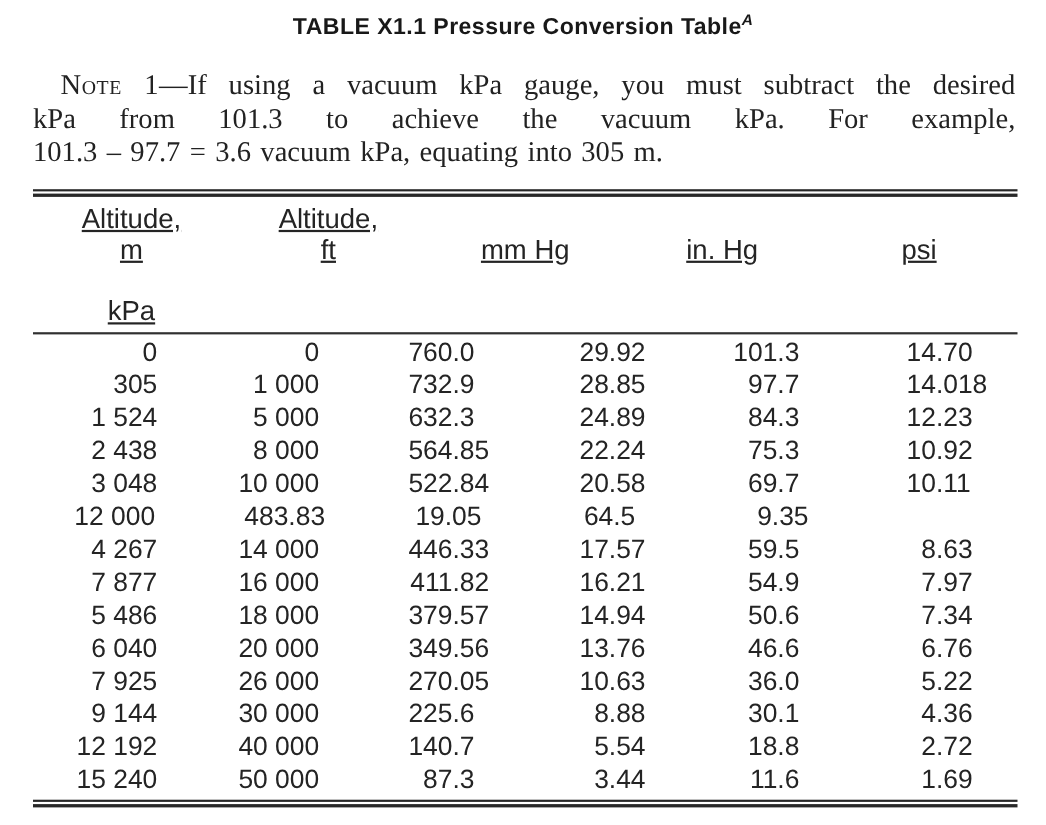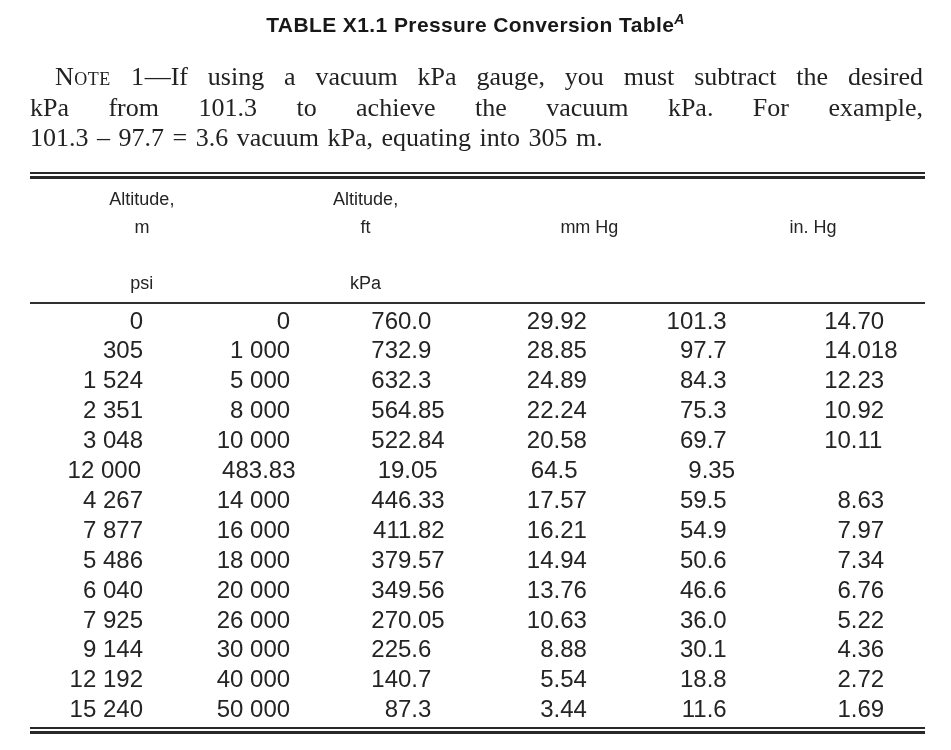--- a/index.html
+++ b/index.html
@@ -45,25 +45,26 @@
   .tbl { margin-left: 30px; width: 895px; margin-top: 18px; }
   .rule-double {
     border-top: 2px solid #282828;
     border-bottom: 3px solid #282828;
     height: 2px;
     background: #ffffff;
   }
   .rule-thin { border-top: 2px solid #303030; height: 0; }
   .hdr {
     display: grid;
-    grid-template-columns: repeat(4, 1fr);
+    grid-template-columns: repeat(5, 1fr);
     padding: 6px 0 5px 0;
-    font-size: 18px;
+    font-size: 25px;
     line-height: 28px;
     color: #242424;
+    text-decoration: underline;
   }
   .hcell {
     text-align: center;
     display: flex;
     flex-direction: column;
     justify-content: flex-end;
   }
   .hcell .hl-hidden { visibility: hidden; }
   .rows {
     padding: 2px 0 3px 0;
@@ -206,21 +207,21 @@
             <span class="ip">84</span>
             <span class="fp">.3</span>
           </div>
           <div class="cell c5">
             <span class="ip">12</span>
             <span class="fp">.23</span>
           </div>
         </div>
         <div class="row">
           <div class="cell c0">
-            <span class="ip">2 351</span>
+            <span class="ip">2 438</span>
             <span class="fp"></span>
           </div>
           <div class="cell c1">
             <span class="ip">8 000</span>
             <span class="fp"></span>
           </div>
           <div class="cell c2">
             <span class="ip">564</span>
             <span class="fp">.85</span>
           </div>

